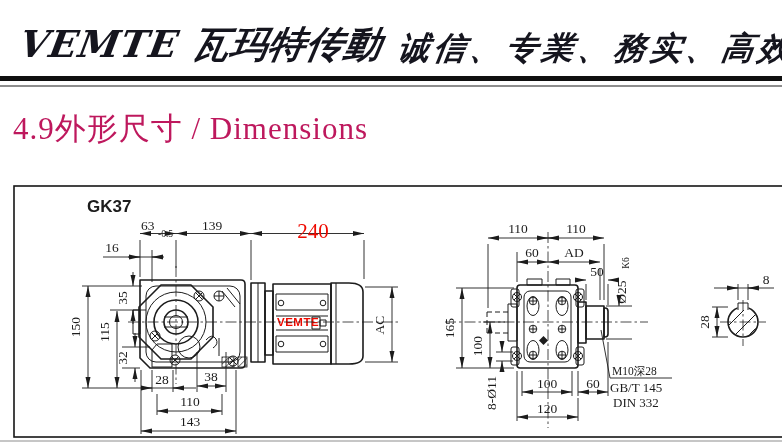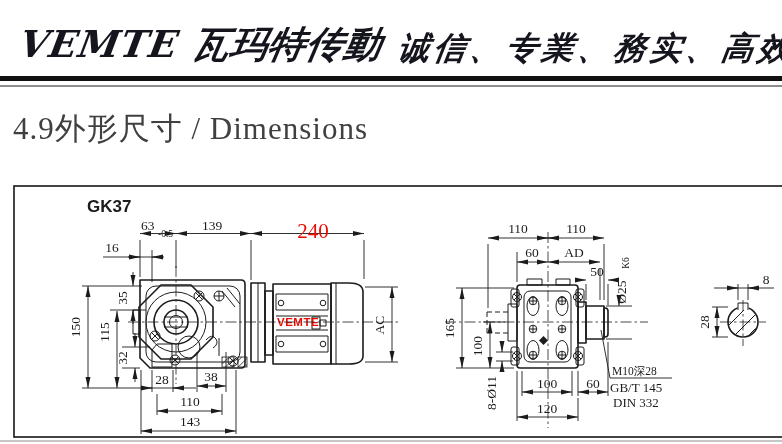--- a/index.html
+++ b/index.html
@@ -8,21 +8,21 @@
   .brand{position:absolute;left:20px;top:20px;font-family:"DejaVu Serif",serif;
          font-style:italic;font-weight:bold;font-size:37px;transform:skewX(-10deg);
          letter-spacing:1px;white-space:nowrap;color:#15151e;}
   .slogan{position:absolute;left:398px;top:27px;font-family:"DejaVu Serif",serif;
           font-style:italic;font-weight:bold;font-size:32px;transform:skewX(-8deg);
           letter-spacing:4px;white-space:nowrap;color:#15151e;}
   .bar1{position:absolute;left:0;top:76px;width:782px;height:5px;background:#101010;}
   .bar2{position:absolute;left:0;top:85px;width:782px;height:2px;background:#8d8d8d;}
   .bline{position:absolute;left:0;top:440px;width:782px;height:2px;background:#c6c6c6;}
   .title{position:absolute;left:13px;top:108px;font-family:"Liberation Serif",serif;
-         font-size:31px;letter-spacing:1px;color:#404040;white-space:nowrap;}
+         font-size:31px;letter-spacing:1px;color:#be185d;white-space:nowrap;}
   svg{position:absolute;left:0;top:0;}
   .ol{fill:none;stroke:#1c1c1c;stroke-width:1.6;stroke-linejoin:round;stroke-linecap:round;}
   .o1{fill:none;stroke:#1c1c1c;stroke-width:1;stroke-linejoin:round;}
   .dl{fill:none;stroke:#1c1c1c;stroke-width:0.9;}
   .cl{fill:none;stroke:#1c1c1c;stroke-width:0.8;stroke-dasharray:11 3 2.5 3;}
   .hd{fill:none;stroke:#1c1c1c;stroke-width:1;stroke-dasharray:5 3;}
   text{fill:#1c1c1c;font-family:"Liberation Serif",serif;font-size:13.5px;}
   .dt{text-anchor:middle;}
   .ds{font-size:9.5px;}
   .red{fill:#ee0a00;}

